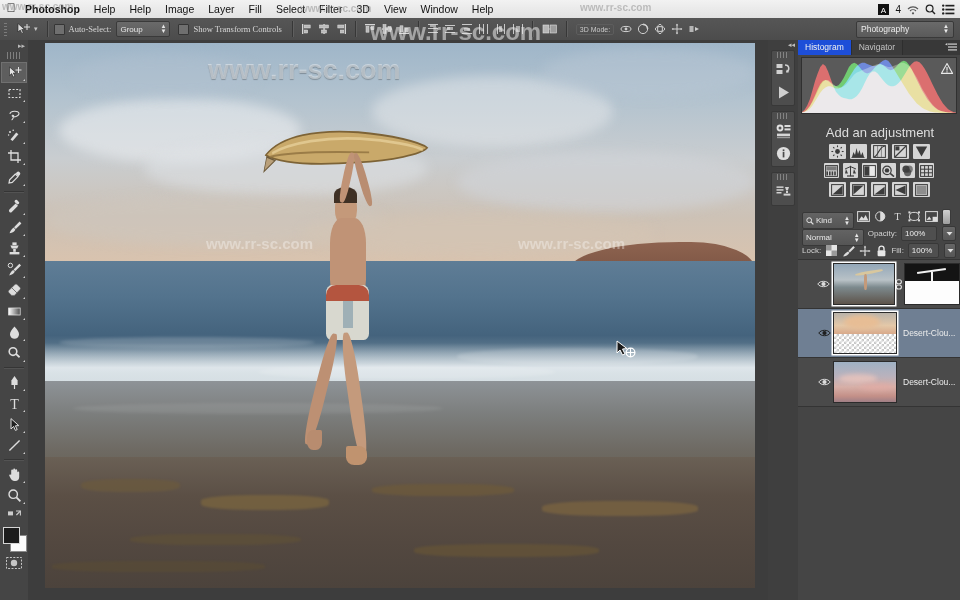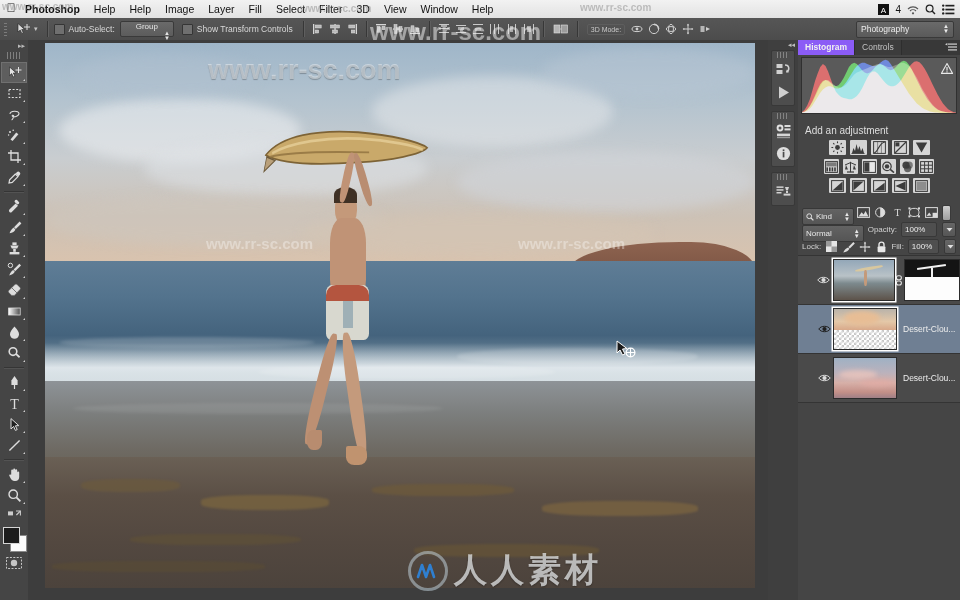--- a/index.html
+++ b/index.html
@@ -19,24 +19,24 @@
   
   #optionsbar{position:absolute;left:0;top:18px;width:960px;height:22px;
     background:linear-gradient(#565656,#4c4c4c);border-bottom:1px solid #2c2c2c;
     display:flex;align-items:center;font-size:8.5px;color:#d8d8d8;}
   .grip{width:7px;height:16px;margin:0 3px 0 2px;
     background-image:repeating-linear-gradient(to bottom,#7c7c7c 0 1px,transparent 1px 3px);
     background-size:3px 100%;background-repeat:no-repeat;background-position:2px 2px;}
   #tool-icon-ob{width:22px;height:18px;display:flex;align-items:center;justify-content:center;}
   .ob-sep{width:1px;height:16px;background:#373737;border-right:1px solid #5f5f5f;margin:0 5px;}
   .cbox{width:9px;height:9px;background:#6f6f6f;border:1px solid #353535;border-radius:1px;margin-right:4px;}
-  .ob-label{margin-right:5px;white-space:nowrap;}
+  .ob-label{margin-right:5px;white-space:nowrap;font-family:Liberation Serif, serif;}
   .ob-select{height:14px;min-width:46px;background:linear-gradient(#6a6a6a,#5c5c5c);
     border:1px solid #3a3a3a;border-radius:2px;display:flex;align-items:center;
-    padding:0 3px;font-size:8px;color:#e6e6e6;flex-direction:column;}
+    padding:0 3px;font-size:8px;color:#e6e6e6;}
   .ob-select .arrows{margin-left:auto;font-size:6px;line-height:5px;text-align:center;}
   .align-btn{width:15px;height:15px;margin:0 1px;display:flex;align-items:center;justify-content:center;}
   .d3-label{font-size:7px;color:#c9c9c9;border:1px solid #5d5d5d;border-radius:2px;padding:1px 3px;margin:0 3px;}
   #ws-select{margin-left:auto;margin-right:6px;height:15px;width:88px;
     background:linear-gradient(#6a6a6a,#5a5a5a);border:1px solid #393939;border-radius:2px;
     display:flex;align-items:center;padding:0 4px;font-size:8.5px;color:#ececec;}
   #ws-select .arrows{margin-left:auto;font-size:6px;line-height:5px;}
 
   
   #toolbar{position:absolute;left:0;top:40px;width:28px;height:560px;
@@ -109,28 +109,28 @@
   .dgrip{height:6px;margin:1px auto 1px auto;width:12px;
     background-image:repeating-linear-gradient(to right,#838383 0 1px,transparent 1px 3px);}
   .dico{width:100%;height:22px;display:flex;align-items:center;justify-content:center;}
 
   
   #panels{position:absolute;left:798px;top:40px;width:162px;height:560px;background:#454545;}
   .panel{background:#454545;}
   .tabrow{display:flex;align-items:flex-end;height:15px;background:#383838;position:relative;}
   .ptab{font-size:8.5px;color:#c2c2c2;padding:2px 7px 2px 7px;line-height:11px;
     background:#3c3c3c;border-right:1px solid #2e2e2e;}
-  .ptab.active{background:#8b5cf6;color:#f0f0f0;font-weight:bold;}
+  .ptab.active{background:#1d4ed8;color:#f0f0f0;font-weight:normal;}
   .pmenu{position:absolute;right:3px;top:3px;width:12px;height:9px;display:flex;align-items:center;}
   .pbody{padding:4px 5px 5px 5px;}
 
   #hist-graph{position:relative;height:55px;background:#5a5a5a;border:1px solid #303030;margin:2px 3px 4px 3px;}
   #hist-warn{position:absolute;right:3px;top:2px;width:12px;height:11px;}
 
-  #adj-title{font-size:10px;color:#dedede;margin:3px 0 4px 2px;}
+  #adj-title{font-size:13px;color:#dedede;margin:3px 0 4px 2px;text-align:center;}
   .adj-row{display:flex;justify-content:center;gap:4px;margin-bottom:4px;}
   .adj-ico{width:17px;height:15px;background:#d5d5d5;border-radius:1px;
     display:flex;align-items:center;justify-content:center;}
 
   .lrow{display:flex;align-items:center;height:17px;padding:0 4px;gap:4px;}
   .lsel{height:15px;background:linear-gradient(#636363,#555);border:1px solid #383838;
     border-radius:2px;display:flex;align-items:center;padding:0 3px;font-size:8px;color:#e8e8e8;margin-top:8px;}
   .lsel .arrows{margin-left:auto;font-size:6px;line-height:5px;}
   .filt-ico{width:15px;height:14px;display:flex;align-items:center;justify-content:center;}
   .lbl{font-size:8px;color:#d2d2d2;white-space:nowrap;}
@@ -640,28 +640,20 @@
           <circle cx="4.5" cy="4.5" r="4.4" fill="none" stroke="#fff" stroke-width="1.3"></circle>
           <g stroke="#fff" stroke-width="1.1">
               <line x1="4.5" y1="0" x2="4.5" y2="9"></line>
               <line x1="0" y1="4.5" x2="9" y2="4.5"></line>
             </g>
         </g>
       </svg>
     </div>
   </div>
 
-  <div id="wm-cn">
-    <div id="wm-logo">
-      <svg width="24" height="20" viewBox="0 0 24 20">
-          <path d="M2 16 L6 4 L10 16 L14 4 L18 16" fill="none" stroke="#2f7fd0" stroke-width="2.6" stroke-linejoin="round" stroke-linecap="round"></path>
-        </svg>
-    </div>
-    <div class="cn-txt">人人素材</div>
-  </div>
 
   <div id="dock">
     <div id="dock-head">◂◂</div>
     <div class="dgroup">
       <div class="dgrip"></div>
       <div class="dico">
         <svg width="17" height="17" viewBox="0 0 17 17">
             <rect x="1.5" y="2" width="6" height="4" fill="#d0d0d0"></rect>
             <rect x="1.5" y="8" width="6" height="4" fill="#d0d0d0"></rect>
             <path d="M10 3 C14.5 3 15 8 11.5 10" fill="none" stroke="#d0d0d0" stroke-width="1.5"></path>
@@ -707,21 +699,21 @@
           </svg>
       </div>
     </div>
   </div>
 
   <div id="panels">
 
     <div class="panel">
       <div class="tabrow">
         <div class="ptab active">Histogram</div>
-        <div class="ptab">Controls</div>
+        <div class="ptab">Navigator</div>
         <div class="pmenu">
           <svg width="12" height="9" viewBox="0 0 12 9">
               <g fill="#d2d2d2">
                 <rect x="3" y="0.5" width="9" height="1.2"></rect>
                 <rect x="3" y="3.4" width="9" height="1.2"></rect>
                 <rect x="3" y="6.3" width="9" height="1.2"></rect>
               </g>
               <path d="M0 1.3 L2.4 0 L2.4 2.6 Z" fill="#d2d2d2"></path>
             </svg>
         </div>

